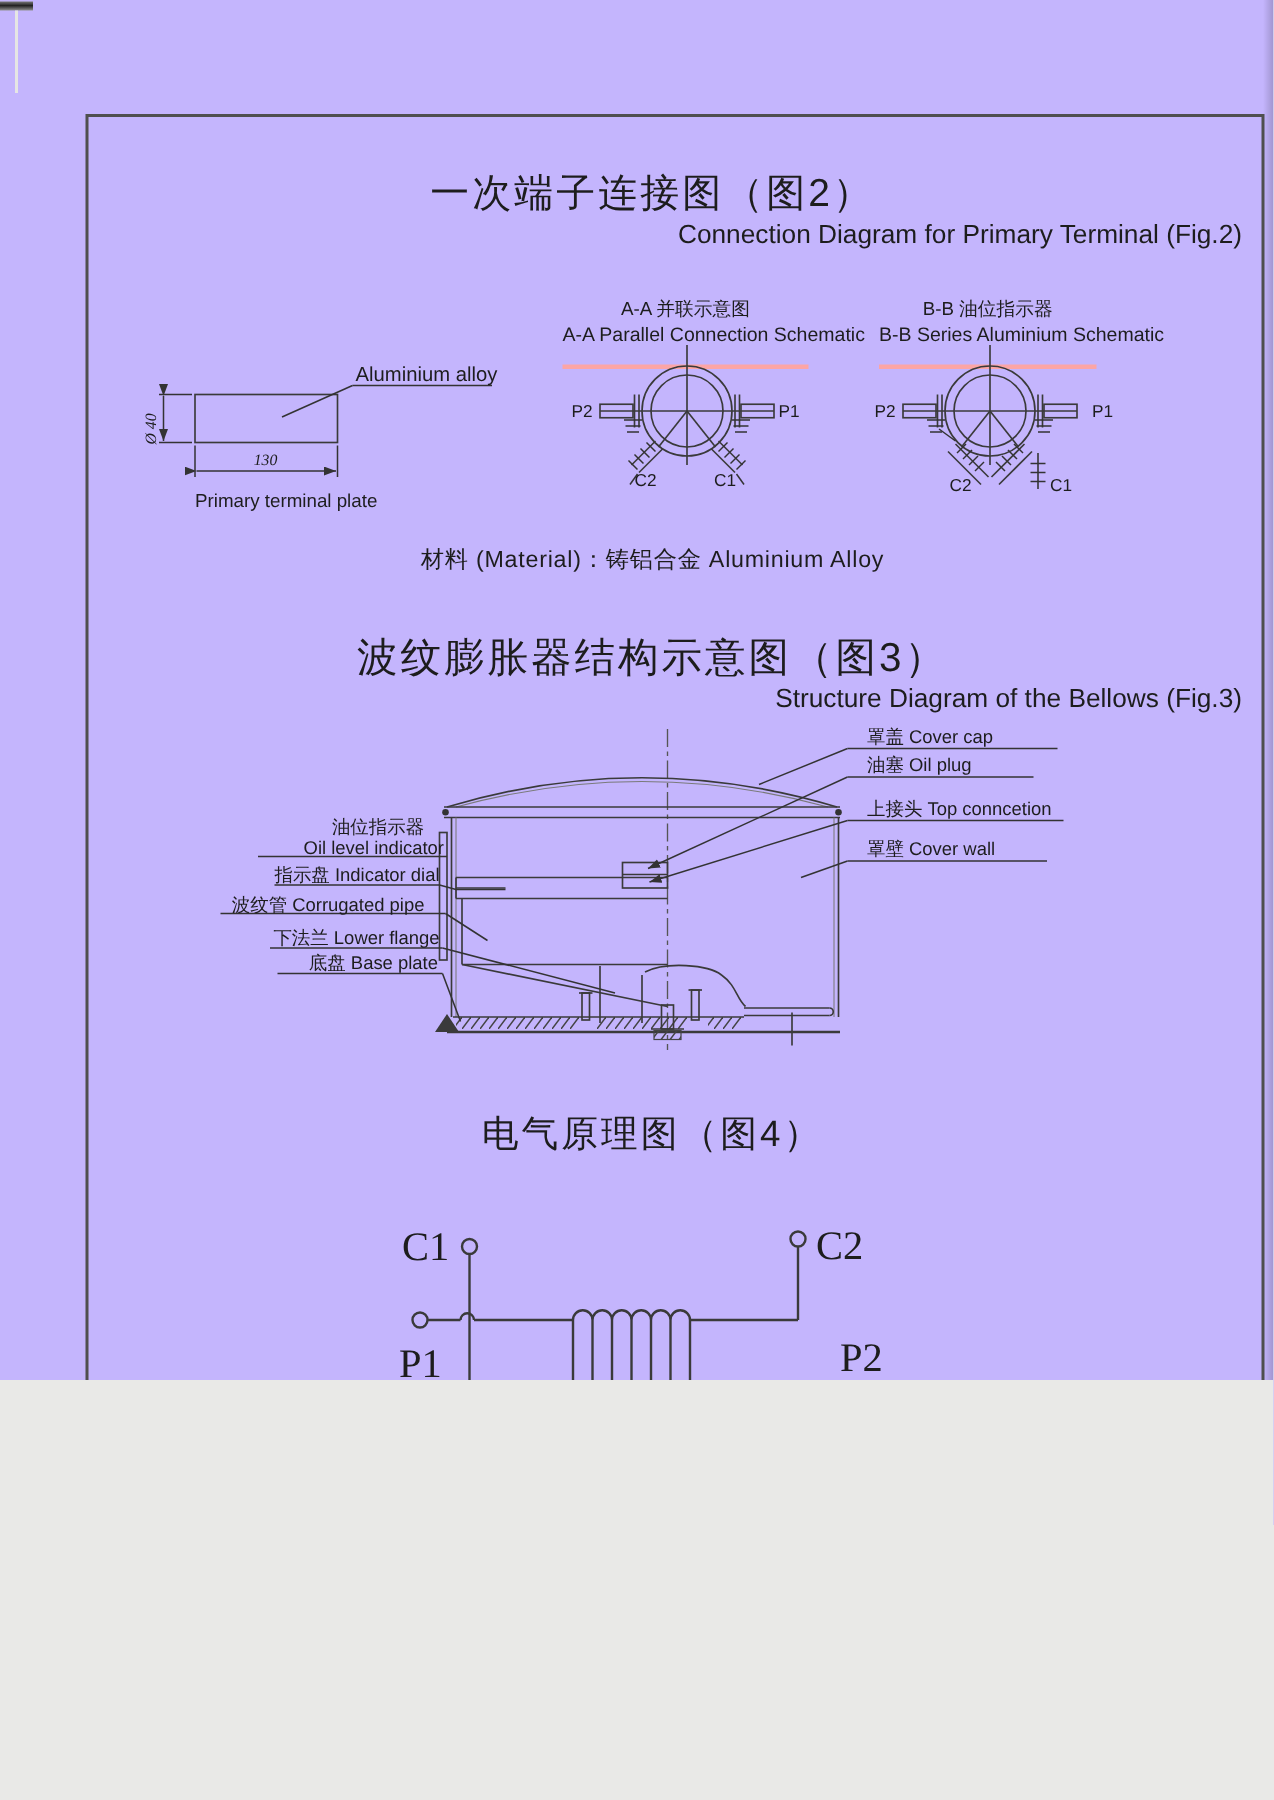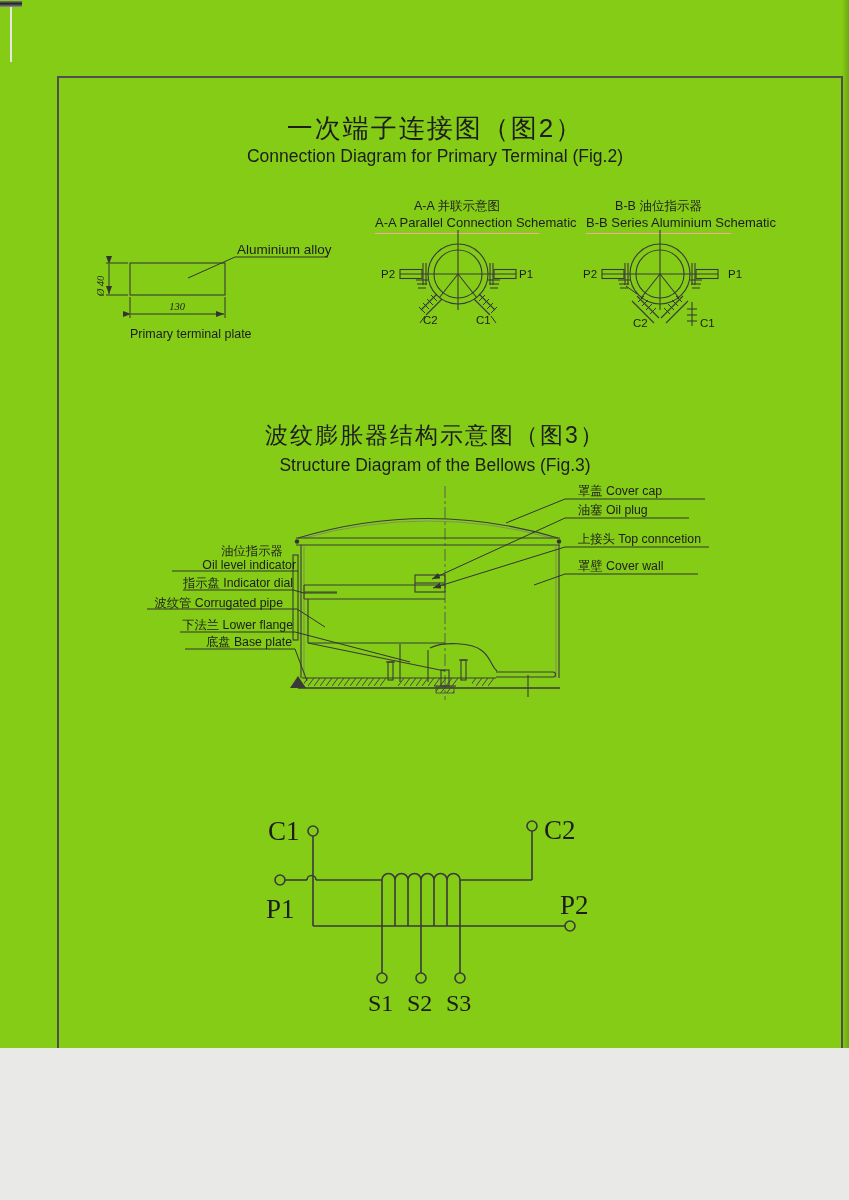--- a/index.html
+++ b/index.html
@@ -1,23 +1,23 @@
 <!DOCTYPE html>
 <html><head>
 <meta charset="utf-8">
 <style>
   html,body{margin:0;padding:0;background:#e9e9e7;}
-  .page{position:relative;width:849px;height:1048px;background:#84cc16;overflow:hidden;
+  .page{position:relative;width:849px;height:920px;background:#c4b5fd;overflow:hidden;
         font-family:"Liberation Sans",sans-serif;color:#1d1d1d;}
   .abs{position:absolute;}
   .ctr{left:42px;width:786px;text-align:center;}
   .frame{left:57px;top:76px;width:782px;height:1010px;border:2px solid #4f4f4f;}
   .t-zh-lg{font-size:26px;letter-spacing:2px;}
-  .t-en-lg{font-size:17.5px;}
-  .sub{text-align:center;border-bottom:1px solid #fca5a5;padding-bottom:2px;line-height:1.25;}
+  .t-en-lg{font-size:17.5px;text-align:right;}
+  .sub{text-align:center;border-bottom:3px solid #fca5a5;padding-bottom:12px;line-height:1.25;}
   .sub .zh{font-size:12.5px;}
   .sub .en{font-size:13px;white-space:nowrap;}
   .mat{font-size:15.5px;letter-spacing:.5px;}
   .pagenum{font-family:"Liberation Serif",serif;font-size:13px;}
   .mark-top{left:0;top:1px;width:22px;height:6px;background:linear-gradient(#777,#222 45%,#909090);}
   .smudge{left:10px;top:7px;width:2px;height:55px;background:#e6e6e4;}
   .right-shadow{right:0;top:0;width:7px;height:100%;
         background:linear-gradient(to right,rgba(0,0,0,0),rgba(0,0,0,.18));}
   .bottom-band{left:0;top:1153px;width:849px;height:47px;border-top:1px solid #e2e2e0;
         background:linear-gradient(to right,#f1f1ef 0%,#d9d9d7 45%,#a9a9a7 100%);}
@@ -172,22 +172,23 @@
       <line class="ld" x1="107" y1="79" x2="117" y2="79"></line>
         <line class="ld" x1="107" y1="85" x2="117" y2="85"></line>
         <line class="ld" x1="107" y1="91" x2="117" y2="91"></line>
     </g>
     <text class="term" x="3" y="48">P2</text>
     <text class="term" x="148" y="48">P1</text>
     <text class="term" x="53" y="97">C2</text>
     <text class="term" x="120" y="97">C1</text>
   </svg>
 
-
-  <div class="abs ctr t-zh-lg" style="top:420px;font-size:23px">波纹膨胀器结构示意图（图3）</div>
+  <div class="abs ctr mat" style="top:363px">材料 (Material)：铸铝合金 Aluminium Alloy</div>
+
+  <div class="abs ctr t-zh-lg" style="top:420px;font-size:27px">波纹膨胀器结构示意图（图3）</div>
   <div class="abs ctr t-en-lg" style="top:455px">Structure Diagram of the Bellows (Fig.3)</div>
 
   <svg class="abs" style="left:140px;top:478px" width="600" height="230" viewBox="0 0 600 230">
     <defs>
       <marker id="ar2" markerWidth="9" markerHeight="8" refX="8" refY="3" orient="auto">
         <path d="M0,0 L8,3 L0,6 z" fill="#333"></path>
       </marker>
       <pattern id="hatch" width="6" height="8" patternUnits="userSpaceOnUse">
         <line x1="0" y1="8" x2="6" y2="0" stroke="#444" stroke-width="1"></line>
       </pattern>
@@ -270,20 +271,21 @@
       <line class="ld" x1="155" y1="171" x2="167" y2="203"></line>
     </g>
     <text class="lab" x="112" y="77" text-anchor="middle">油位指示器</text>
     <text class="lab" x="156" y="91" text-anchor="end">Oil level indicator</text>
     <text class="lab" x="153" y="109" text-anchor="end">指示盘  Indicator dial</text>
     <text class="lab" x="143" y="129" text-anchor="end">波纹管  Corrugated pipe</text>
     <text class="lab" x="153" y="151" text-anchor="end">下法兰 Lower flange</text>
     <text class="lab" x="152" y="168" text-anchor="end">底盘 Base plate</text>
   </svg>
 
+  <div class="abs ctr t-zh-lg" style="top:739px;font-size:24.5px">电气原理图（图4）</div>
 
   <svg class="abs" style="left:248px;top:806px" width="360" height="220" viewBox="0 0 360 220">
     <g>
       <circle class="d2" cx="65" cy="25" r="5"></circle>
       <line class="d2" x1="65" y1="30" x2="65" y2="120"></line>
       <circle class="d2" cx="284" cy="20" r="5"></circle>
       <line class="d2" x1="284" y1="25" x2="284" y2="74"></line>
       <circle class="d2" cx="32" cy="74" r="5"></circle>
       <line class="d2" x1="37" y1="74" x2="59" y2="74"></line>
       <path class="d2" d="M59,74 a4.5,4.5 0 0 1 9,0"></path>

